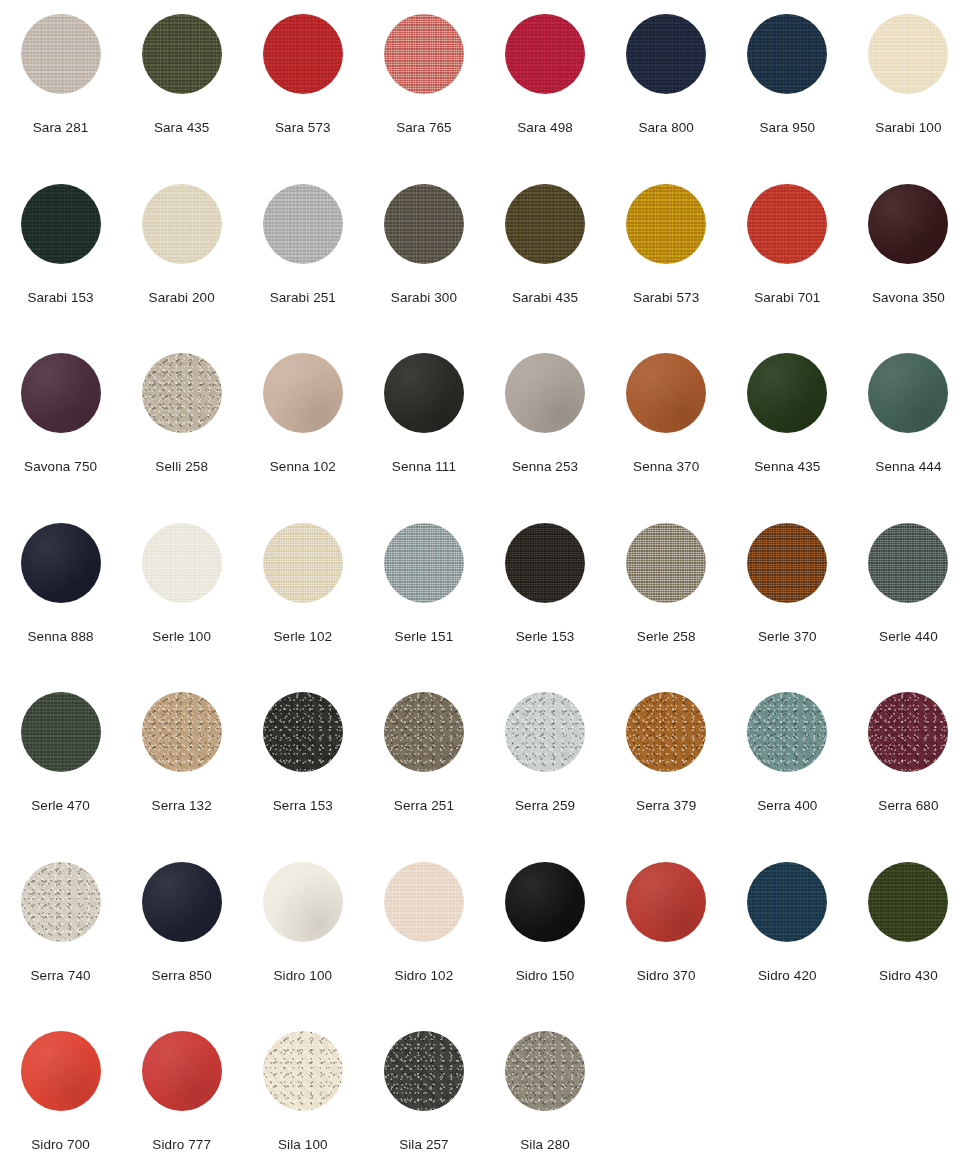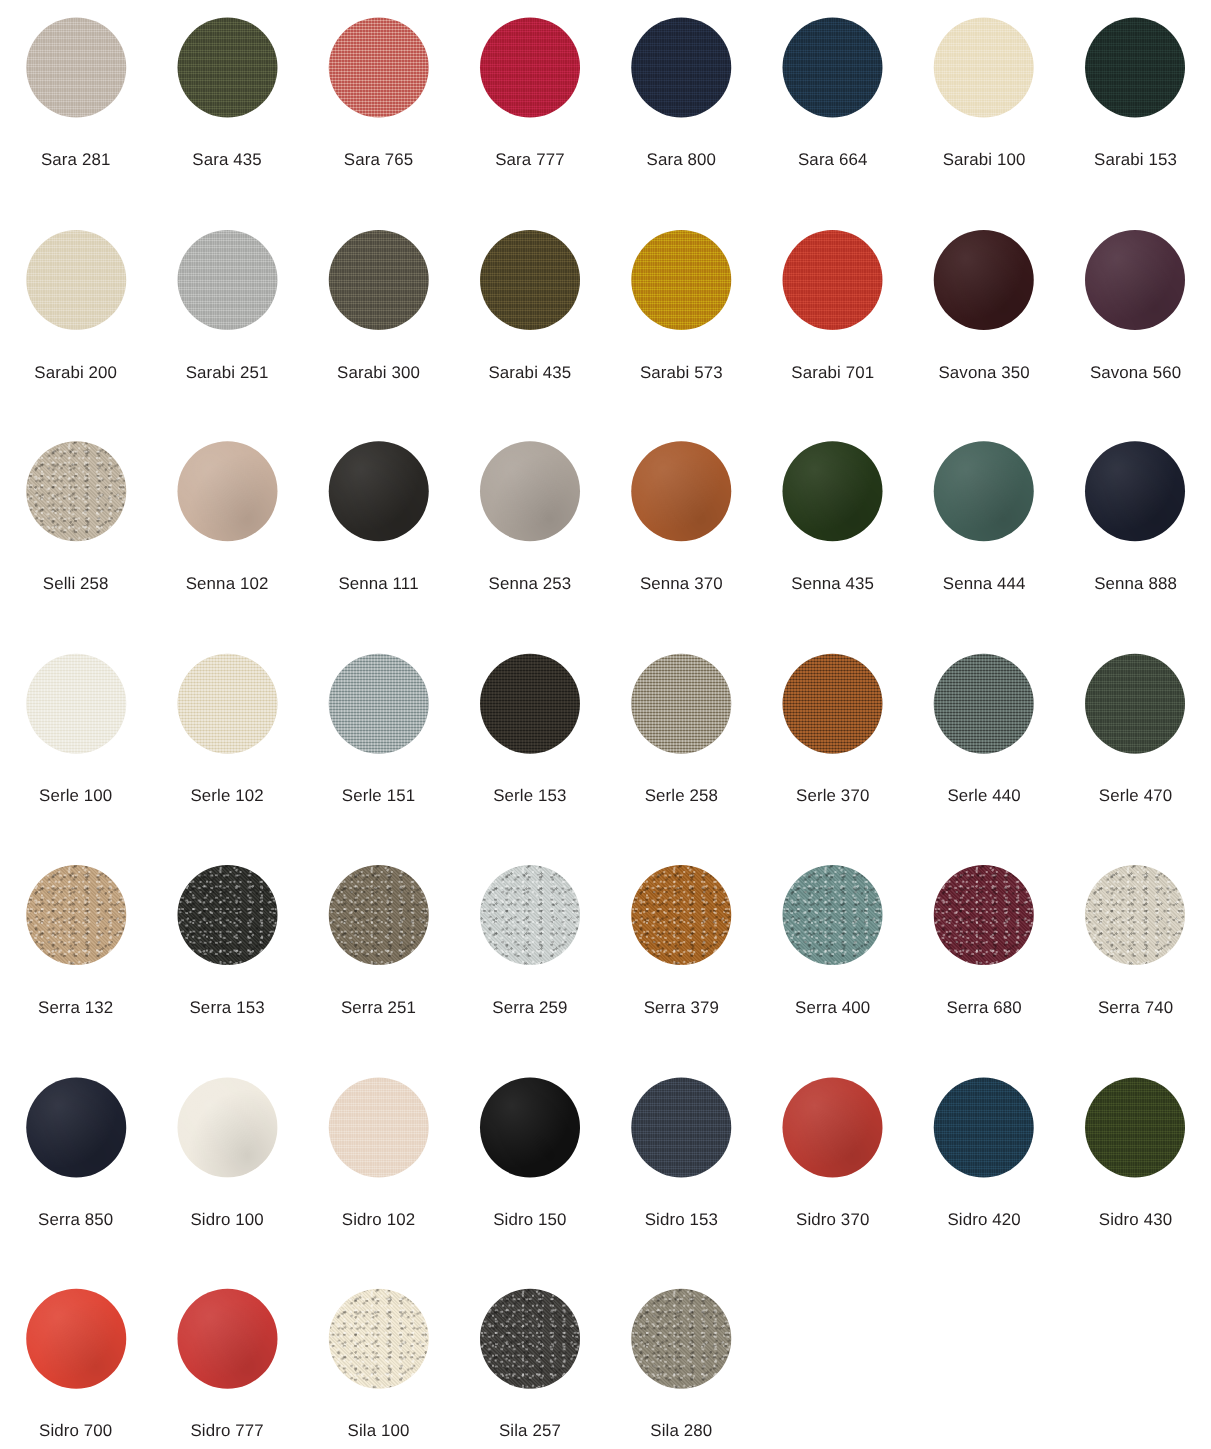--- a/index.html
+++ b/index.html
@@ -139,41 +139,47 @@
       <div class="swatch-label">Sara 281</div>
     </div>
     <div class="swatch-cell">
       <div class="swatch-disc-wrap">
         <div class="swatch-disc" style="background-color: rgb(77, 82, 56);"></div>
       </div>
       <div class="swatch-label">Sara 435</div>
     </div>
     <div class="swatch-cell">
       <div class="swatch-disc-wrap">
+        <div class="swatch-disc" style="background-color: rgb(185, 40, 42);"></div>
+      </div>
+      <div class="swatch-label">Sara 573</div>
+    </div>
+    <div class="swatch-cell">
+      <div class="swatch-disc-wrap">
         <div class="swatch-disc tex-coarse" style="background-color: rgb(205, 122, 114);"></div>
       </div>
       <div class="swatch-label">Sara 765</div>
     </div>
     <div class="swatch-cell">
       <div class="swatch-disc-wrap">
         <div class="swatch-disc" style="background-color: rgb(179, 31, 60);"></div>
       </div>
-      <div class="swatch-label">Sara 777</div>
+      <div class="swatch-label">Sara 498</div>
     </div>
     <div class="swatch-cell">
       <div class="swatch-disc-wrap">
         <div class="swatch-disc" style="background-color: rgb(33, 42, 62);"></div>
       </div>
       <div class="swatch-label">Sara 800</div>
     </div>
     <div class="swatch-cell">
       <div class="swatch-disc-wrap">
         <div class="swatch-disc" style="background-color: rgb(31, 53, 72);"></div>
       </div>
-      <div class="swatch-label">Sara 664</div>
+      <div class="swatch-label">Sara 950</div>
     </div>
     <div class="swatch-cell">
       <div class="swatch-disc-wrap">
         <div class="swatch-disc" style="background-color: rgb(236, 225, 198);"></div>
       </div>
       <div class="swatch-label">Sarabi 100</div>
     </div>
     <div class="swatch-cell">
       <div class="swatch-disc-wrap">
         <div class="swatch-disc" style="background-color: rgb(32, 49, 44);"></div>
@@ -219,21 +225,21 @@
     <div class="swatch-cell">
       <div class="swatch-disc-wrap">
         <div class="swatch-disc tex-smooth" style="background-color: rgb(56, 25, 27);"></div>
       </div>
       <div class="swatch-label">Savona 350</div>
     </div>
     <div class="swatch-cell">
       <div class="swatch-disc-wrap">
         <div class="swatch-disc tex-smooth" style="background-color: rgb(75, 45, 60);"></div>
       </div>
-      <div class="swatch-label">Savona 560</div>
+      <div class="swatch-label">Savona 750</div>
     </div>
     <div class="swatch-cell">
       <div class="swatch-disc-wrap">
         <div class="swatch-disc tex-speckle" style="background-color: rgb(195, 183, 163);"></div>
       </div>
       <div class="swatch-label">Selli 258</div>
     </div>
     <div class="swatch-cell">
       <div class="swatch-disc-wrap">
         <div class="swatch-disc tex-smooth" style="background-color: rgb(203, 178, 160);"></div>
@@ -391,26 +397,20 @@
       <div class="swatch-label">Sidro 102</div>
     </div>
     <div class="swatch-cell">
       <div class="swatch-disc-wrap">
         <div class="swatch-disc tex-smooth" style="background-color: rgb(18, 18, 18);"></div>
       </div>
       <div class="swatch-label">Sidro 150</div>
     </div>
     <div class="swatch-cell">
       <div class="swatch-disc-wrap">
-        <div class="swatch-disc" style="background-color: rgb(57, 65, 77);"></div>
-      </div>
-      <div class="swatch-label">Sidro 153</div>
-    </div>
-    <div class="swatch-cell">
-      <div class="swatch-disc-wrap">
         <div class="swatch-disc tex-smooth" style="background-color: rgb(185, 58, 49);"></div>
       </div>
       <div class="swatch-label">Sidro 370</div>
     </div>
     <div class="swatch-cell">
       <div class="swatch-disc-wrap">
         <div class="swatch-disc" style="background-color: rgb(31, 60, 79);"></div>
       </div>
       <div class="swatch-label">Sidro 420</div>
     </div>

